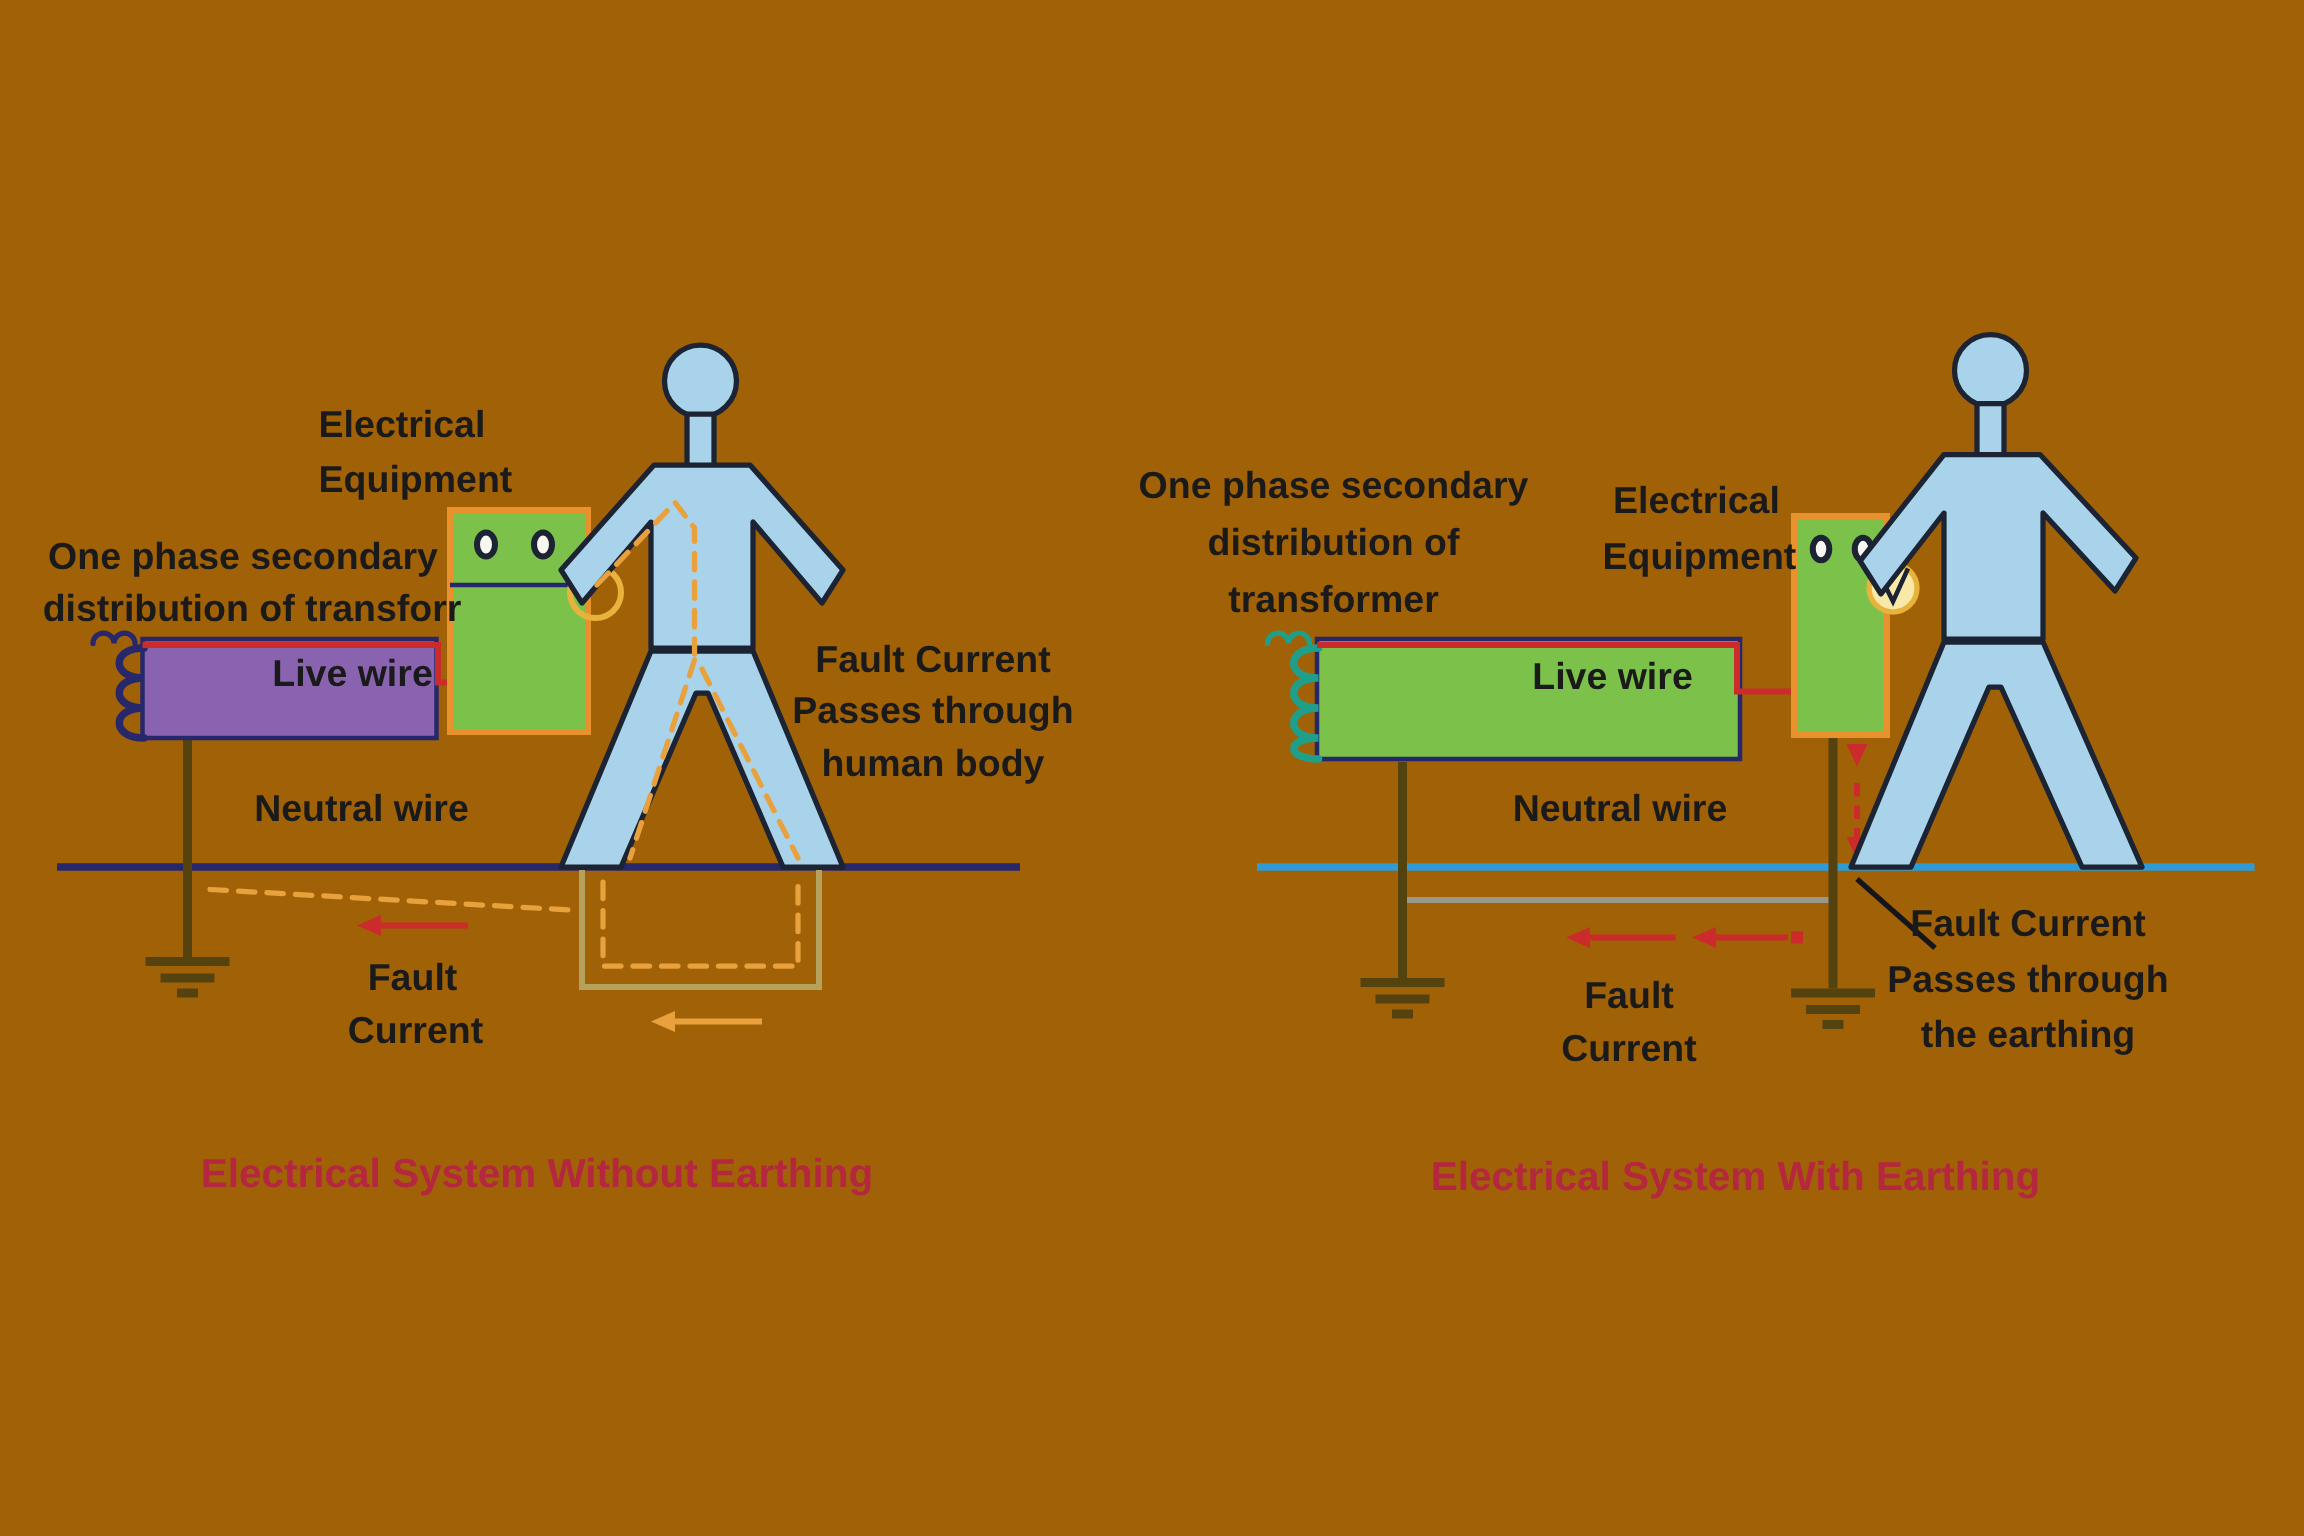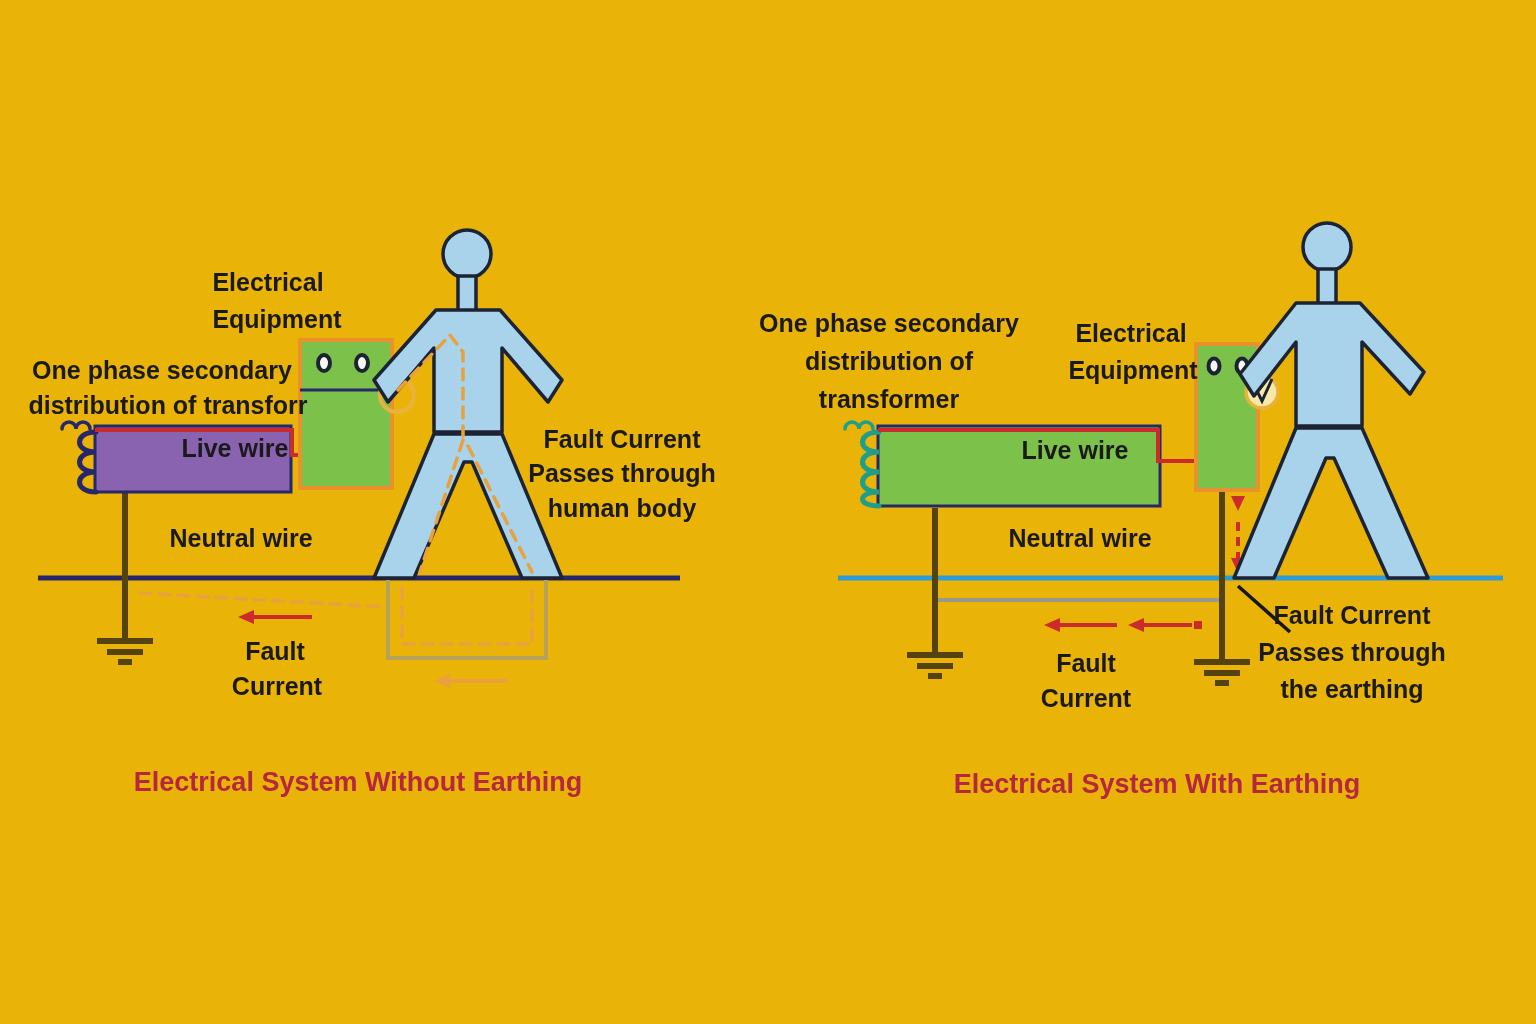--- a/index.html
+++ b/index.html
@@ -1,20 +1,20 @@
 <!DOCTYPE html>
 <html style="--purple: #8a63b0; --green: #7cc24a; --skin: #a9d3ea; --navy: #27276b; --outline: #1c2333; --orange: #e8912d; --dashed_orange: #e8a13c; --red: #cc2b2b; --title_red: #b5273f; --brown: #54430e; --tan: #b3a15c; --grey: #9a988a; --teal: #1f9e8a; --floor_blue: #2e9bd6; --yellow: #e8b33c; --text: #1a1a1a;"><head>
 <meta charset="utf-8">
 <style>
   html, body { margin: 0; padding: 0; background: #fbfafa; }
   .stage {
     position: relative;
     width: 1536px;
     height: 1024px;
-    background: #eab308;
+    background: #a16207;
     overflow: hidden;
     font-family: "Liberation Sans", sans-serif;
   }
   svg text { font-family: "Liberation Sans", sans-serif; }
   .lbl   { font-size: 25px; font-weight: 700; fill: var(--text); }
   .livw  { font-size: 25px; font-weight: 700; fill: var(--text); }
   .title { font-size: 27px; font-weight: 700; fill: var(--title_red); }
   .mid   { text-anchor: middle; }
   .figure { fill: var(--skin); stroke: var(--outline); stroke-width: 3.5; stroke-linejoin: round; }
   .tbox-purple { fill: var(--purple); stroke: var(--navy); stroke-width: 3; }

